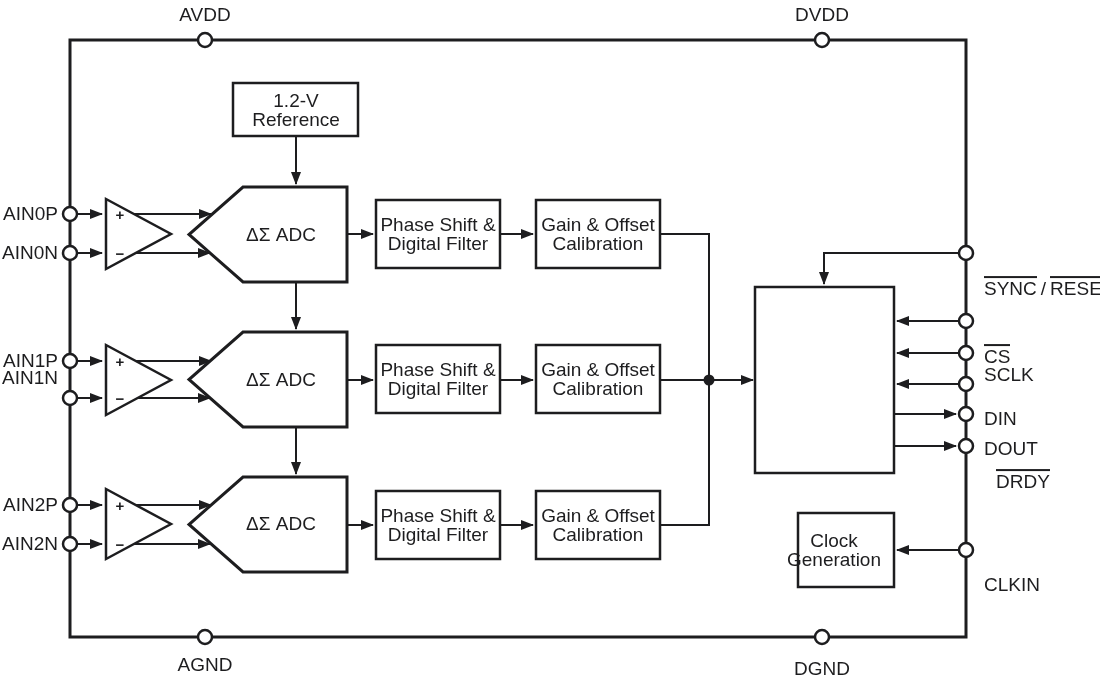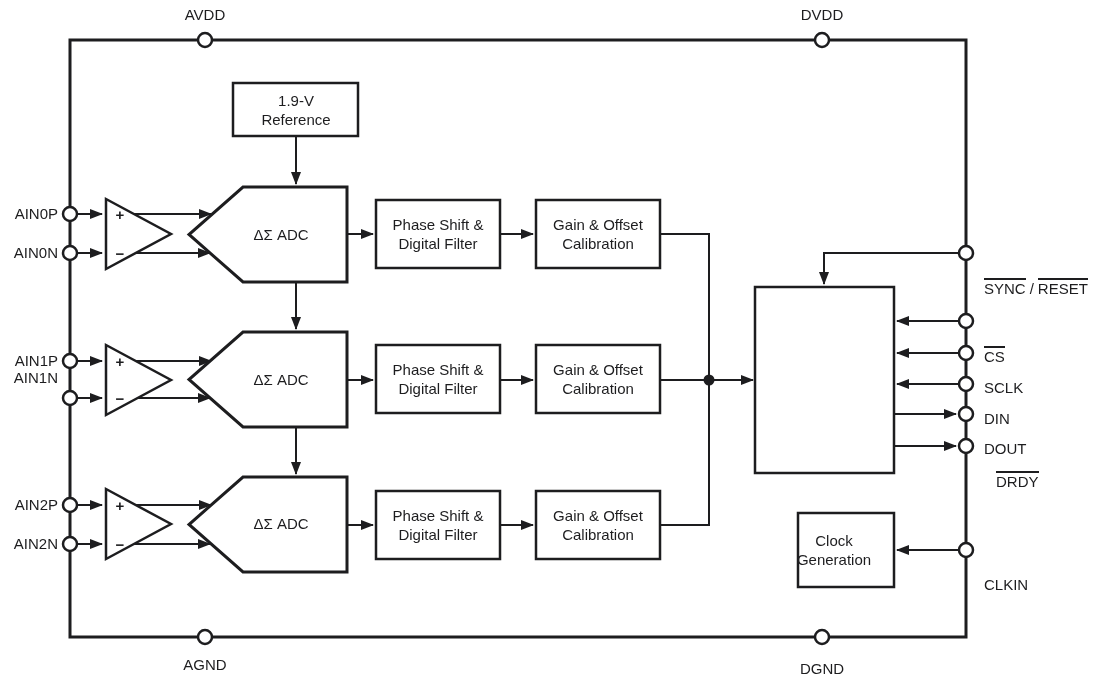--- a/index.html
+++ b/index.html
@@ -1,19 +1,19 @@
 <!DOCTYPE html>
 <html><head>
 <meta charset="utf-8">
 <style>
   html,body{margin:0;padding:0;background:#ffffff;}
   .stage{position:relative;width:1100px;height:680px;background:#ffffff;
          font-family:"Liberation Sans",sans-serif;color:#1d1d1f;overflow:hidden;}
   .stage svg{position:absolute;left:0;top:0;}
-  .lbl{position:absolute;font-size:15px;line-height:18px;white-space:nowrap;}
+  .lbl{position:absolute;font-size:19px;line-height:18px;white-space:nowrap;}
   .c{transform:translate(-50%,-50%);text-align:center;}
   .r{transform:translate(-100%,-50%);text-align:center;}
   .l{transform:translate(0,-50%);text-align:right;margin-top:35px;}
   .two{line-height:19px;}
   .ovl{display:inline-block;border-top:2px solid #1d1d1f;line-height:1.15;}
   .sep{margin:0 4px;}
   .sign{position:absolute;font-size:15px;font-weight:bold;transform:translate(-50%,-50%);}
 </style>
 </head>
 <body>
@@ -118,28 +118,28 @@
   <div class="lbl r" style="left:58px;top:253px">AIN0N</div>
   <div class="lbl r" style="left:58px;top:361px">AIN1P</div>
   <div class="lbl r" style="left:58px;top:378px">AIN1N</div>
   <div class="lbl r" style="left:58px;top:505px">AIN2P</div>
   <div class="lbl r" style="left:58px;top:544px">AIN2N</div>
 
   <div class="lbl l" style="left:984px;top:253px">
     <span class="ovl">SYNC</span><span class="sep">/</span><span class="ovl">RESET</span>
   </div>
   <div class="lbl l" style="left:984px;top:321px"><span class="ovl">CS</span></div>
-  <div class="lbl l" style="left:984px;top:353px">SCLK</div>
+  <div class="lbl l" style="left:984px;top:340px">SCLK</div>
   <div class="lbl l" style="left:984px;top:384px">DIN</div>
   <div class="lbl l" style="left:984px;top:414px">DOUT</div>
   <div class="lbl l" style="left:996px;top:446px"><span class="ovl">DRDY</span></div>
   <div class="lbl l" style="left:984px;top:550px">CLKIN</div>
 
   <div class="lbl c two" style="left:296px;top:110px">
-    <div>1.9-V</div>
+    <div>1.2-V</div>
       <div>Reference</div>
   </div>
   <div class="lbl c" style="left:281px;top:235px">ΔΣ ADC</div>
   <div class="lbl c" style="left:281px;top:380px">ΔΣ ADC</div>
   <div class="lbl c" style="left:281px;top:524px">ΔΣ ADC</div>
 
   <div class="lbl c two" style="left:438px;top:234px">
     <div>Phase Shift &amp;</div>
       <div>Digital Filter</div>
   </div>

